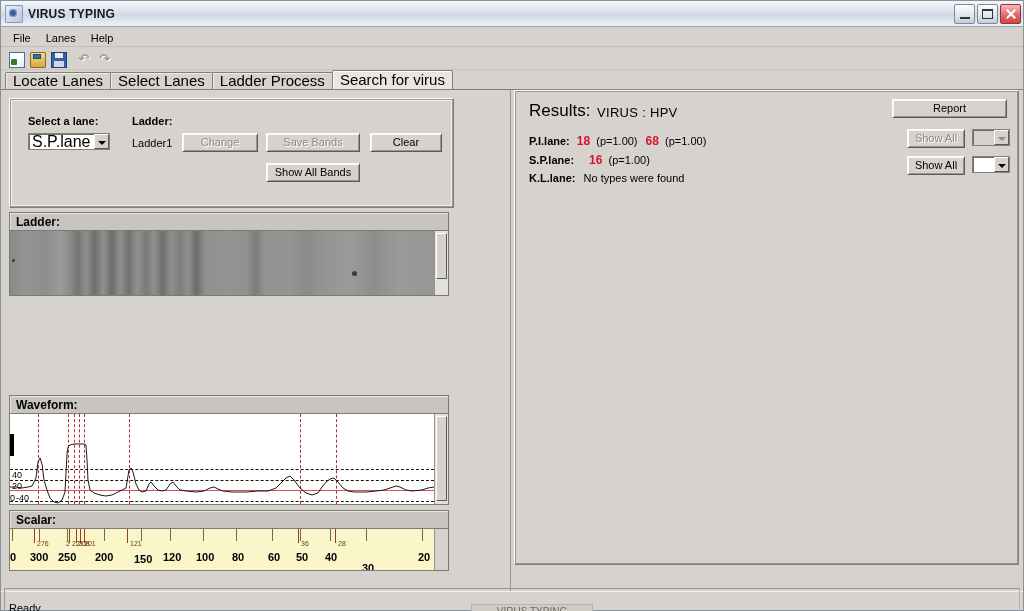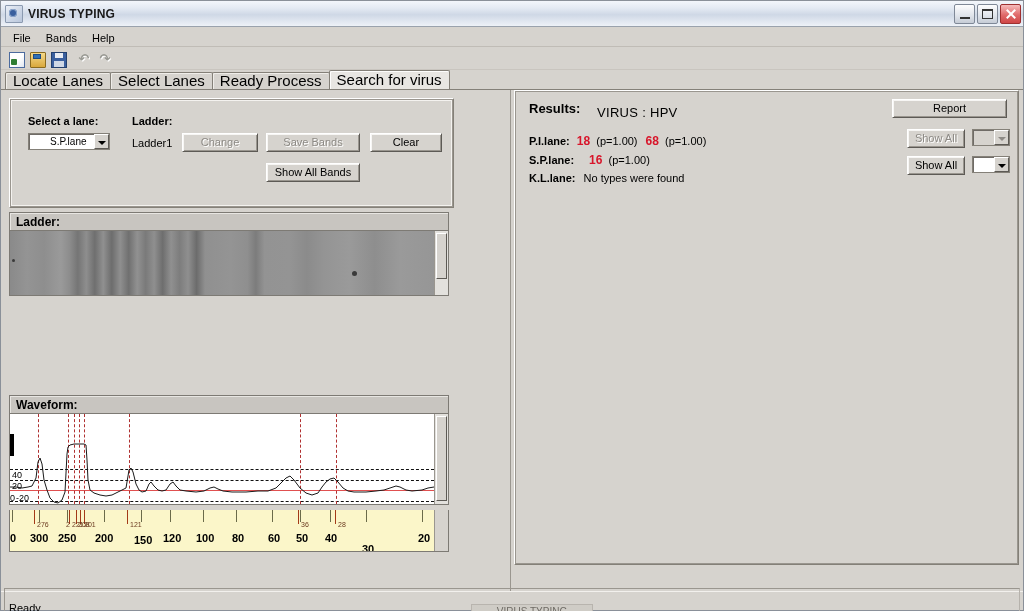--- a/index.html
+++ b/index.html
@@ -133,21 +133,21 @@
   .gb-inner{position:absolute;inset:1px;border:1px solid #f4f2ef;box-sizing:border-box;}
   .lbl{font-size:11px;color:#000;font-weight:bold;position:absolute;}
   .lbl.normal{font-weight:normal;}
 
   .combo{
     position:absolute;box-sizing:border-box;height:17px;
     background:#ffffff;border:1px solid #848078;
     box-shadow:inset 1px 1px 0 #6f6b66;
     display:flex;align-items:center;
   }
-  .combo .cval{padding-left:21px;font-size:10px;flex:1 1 auto;white-space:nowrap;overflow:hidden;}
+  .combo .cval{padding-left:3px;font-size:16px;flex:1 1 auto;white-space:nowrap;overflow:hidden;}
   .combo .cbtn{
     width:15px;height:15px;flex:0 0 15px;margin-right:0px;
     background:#d6d3ce;border:1px solid #ffffff;
     border-right-color:#5d5a55;border-bottom-color:#5d5a55;
     position:relative;box-sizing:border-box;
   }
   .combo.gray .cval{background:#d6d3ce;}
   .combo.gray{background:#d6d3ce;}
   .arrow-d{
     position:absolute;left:3px;top:6px;width:0;height:0;
@@ -214,21 +214,21 @@
   .rnum{position:absolute;font-size:7px;color:#6b3a20;white-space:nowrap;}
   .snum{position:absolute;font-size:11px;font-weight:bold;color:#000;white-space:nowrap;}
 
   
   .resultbox{
     position:absolute;left:0;top:0;width:505px;height:475px;box-sizing:border-box;
     background:#d6d3ce;
     border:1px solid #ffffff;border-right-color:#848078;border-bottom-color:#848078;
     box-shadow:0 0 0 1px #9a968f inset;
   }
-  .res-title{position:absolute;left:14px;top:10px;font-size:13px;font-weight:bold;color:#000;}
+  .res-title{position:absolute;left:14px;top:10px;font-size:17px;font-weight:normal;color:#000;}
   .res-virus{position:absolute;left:82px;top:14px;font-size:13px;color:#000;letter-spacing:.3px;}
   .res-row{position:absolute;font-size:11px;white-space:nowrap;}
   .res-lane{font-weight:bold;color:#000;}
   .res-type{color:#d8152a;font-weight:bold;font-size:12px;}
   .res-p{color:#000;}
   .res-none{color:#000;}
 </style>
 </head>
 <body>
 
@@ -245,21 +245,21 @@
           <span class="r-glyph"></span>
         </div>
       <div class="win-btn close">
           <span class="x-glyph"></span>
         </div>
     </div>
   </div>
 
   <div class="menubar">
     <div class="menu-item">File</div>
-    <div class="menu-item">Bands</div>
+    <div class="menu-item">Lanes</div>
     <div class="menu-item">Help</div>
   </div>
 
   <div class="toolbar">
     <div class="tb-btn">
         <span class="ico ico-new"></span>
       </div>
     <div class="tb-btn">
         <span class="ico ico-open"></span>
       </div>
@@ -271,21 +271,21 @@
         <span class="ico ico-undo">↶</span>
       </div>
     <div class="tb-btn">
         <span class="ico ico-redo">↷</span>
       </div>
   </div>
 
   <div class="tabstrip">
     <div class="tab">Locate Lanes</div>
     <div class="tab">Select Lanes</div>
-    <div class="tab">Ready Process</div>
+    <div class="tab">Ladder Process</div>
     <div class="tab active">Search for virus</div>
   </div>
 
   <div class="client">
 
     <div class="left-pane">
 
       <div class="groupbox">
         <div class="gb-inner"></div>
 
@@ -339,29 +339,30 @@
             <div class="vdash" style="left:290px;"></div>
             <div class="vdash" style="left:326px;"></div>
 
             <svg width="426" height="91" viewBox="0 0 426 91" style="position:absolute;left:0;top:0;">
               <polyline fill="none" stroke="#1a1a1a" stroke-width="1" points="0,73 6,73 12,74 18,73 22,72 26,64 28,48 30,44 32,50 34,66 37,76 40,84 44,88 48,89 52,86 55,78 57,40 58,33 60,31 64,30 70,30 74,30 76,31 77,46 78,66 80,76 84,79 90,81 96,82 102,81 108,78 112,76 116,74 119,56 121,54 123,58 126,70 129,76 132,78 136,77 139,70 141,68 144,72 148,76 152,77 156,76 160,70 163,68 166,72 170,76 176,77 186,78 194,77 200,74 204,73 208,75 213,77 222,78 236,78 248,77 258,77 266,74 272,68 276,64 280,62 284,66 290,74 296,79 302,81 308,79 312,73 316,68 320,65 324,64 328,68 333,74 338,77 344,78 356,78 366,77 374,76 380,74 386,72 390,73 396,76 402,77 412,76 418,74 424,73"></polyline>
             </svg>
 
             <div class="ylab" style="left:2px;top:57px;">40</div>
             <div class="ylab" style="left:2px;top:68px;">20</div>
             <div class="ylab" style="left:0px;top:80px;">0</div>
-            <div class="ylab" style="left:6px;top:80px;">-20</div>
+            <div class="ylab" style="left:6px;top:80px;">-40</div>
           </div>
           <div class="vscroll">
               <div class="vthumb" style="height:94%;"></div>
             </div>
         </div>
       </div>
 
       <div class="panel" style="left:8px;top:420px;width:440px;">
+        <div class="panel-head">Scalar:</div>
         <div class="scalarbox" style="height:42px;">
           <div class="ruler-in">
             <div class="tick" style="left:2px;"></div>
             <div class="tick" style="left:29px;"></div>
             <div class="tick" style="left:57px;"></div>
             <div class="tick" style="left:94px;"></div>
             <div class="tick" style="left:131px;"></div>
             <div class="tick" style="left:160px;"></div>
             <div class="tick" style="left:193px;"></div>
             <div class="tick" style="left:226px;"></div>

